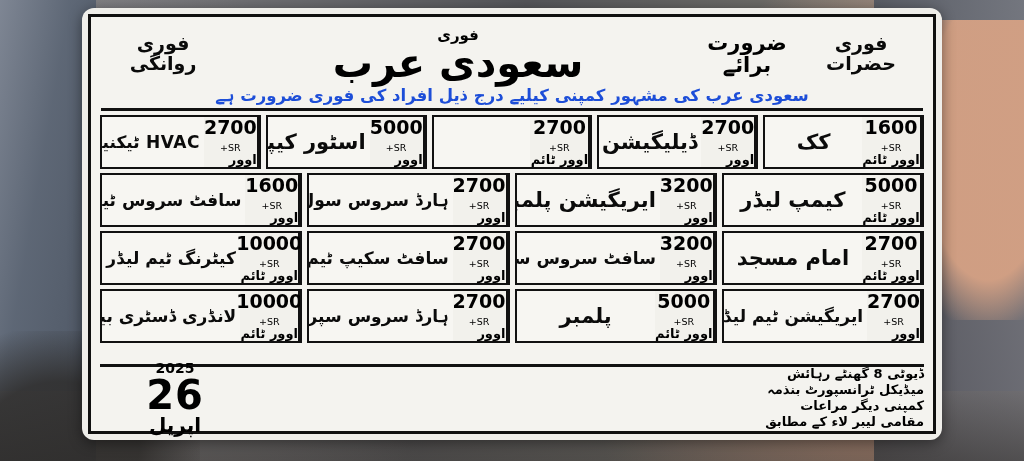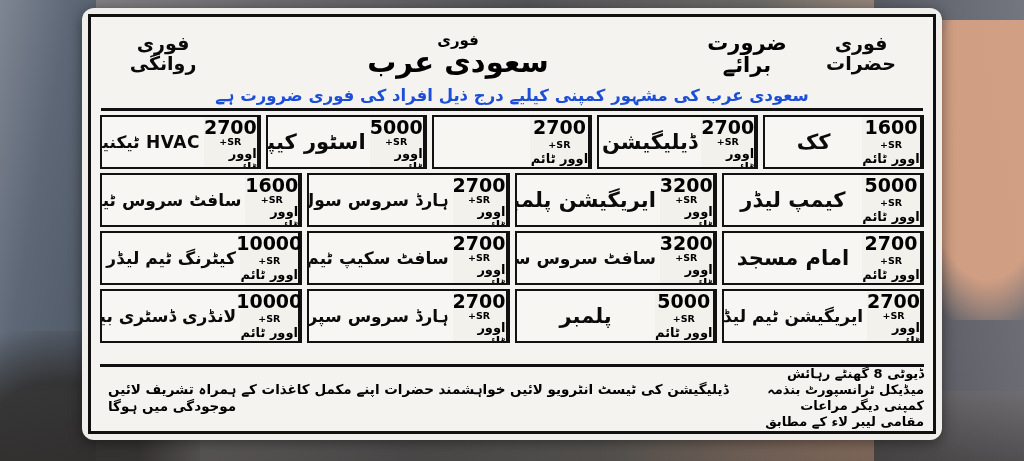--- a/index.html
+++ b/index.html
@@ -75,21 +75,21 @@
     height:62px;padding:2px 6px 0 6px;
   }
   .hdr-side{
     font-size:19px;font-weight:bold;color:#0a0a0a;
     line-height:1.05;text-align:center;width:120px;
   }
   .hdr-side .l1{display:block;}
   .hdr-side .l2{display:block;}
   .hdr-mid{flex:1;text-align:center;}
   .hdr-mid .small{font-size:15px;font-weight:bold;letter-spacing:1px;}
-  .hdr-mid .big{font-size:29px;font-weight:bold;line-height:.95;letter-spacing:2px;}
+  .hdr-mid .big{font-size:40px;font-weight:bold;line-height:.95;letter-spacing:2px;}
   .hdr-urgent{
     font-size:21px;font-weight:bold;width:108px;text-align:center;line-height:1.05;
   }
 
   .subhdr{
     text-align:center;font-size:16.5px;font-weight:bold;color:#1d4ed8;
     padding:1px 0 3px 0;
     border-bottom:3px solid #111;
     margin:0 4px 4px 4px;
   }
@@ -109,21 +109,21 @@
     font-size:21px;font-weight:bold;color:#0b0b0b;letter-spacing:.5px;
     padding:0 4px;white-space:nowrap;
   }
   .job .title.sm{font-size:17px;}
   .job .sal{
     width:58px;border-right:2.5px solid #111;
     display:flex;flex-direction:column;align-items:center;justify-content:space-between;
     background:#f2f1ec;padding:1px 0;
   }
   .job .sal .amt{font-size:19px;font-weight:bold;line-height:1;}
-  .job .sal .cur{font-size:9.5px;font-weight:bold;line-height:1.05;}
+  .job .sal .cur{font-size:9.5px;font-weight:normal;line-height:1.05;margin-top:6px;}
   .job .sal .ot{font-size:13px;font-weight:bold;line-height:1.05;}
 
   
   .ftr{
     display:flex;flex-direction:row;align-items:center;justify-content:space-between;
     border-top:3px solid #111;margin:4px 3px 0 3px;padding-top:2px;height:58px;
   }
   .ftr-right{font-size:13px;font-weight:bold;line-height:1.25;text-align:right;width:168px;}
   .ftr-date{
     text-align:center;width:150px;line-height:1;
@@ -314,20 +314,21 @@
           <div class="title sm">لانڈری ڈسٹری بیوشن (ویج)</div>
         </div>
       </div>
 
     </div>
 
     <div class="ftr">
       <div class="ftr-right">ڈیوٹی 8 گھنٹے
 رہائش میڈیکل ٹرانسپورٹ بنذمہ کمپنی
 دیگر مراعات مقامی لیبر لاء کے مطابق</div>
-      <div class="ftr-left">ڈیلیگیشن کی
-ٹیسٹ انٹرویو لائیں
-خواہشمند حضرات اپنے مکمل کاغذات کے ہمراہ تشریف لائیں
-موجودگی میں ہوگا</div>
+      <div class="ftr-date">
+        <div class="yr">2025</div>
+        <div class="d">26</div>
+        <div class="m">اپریل</div>
+      </div>
     </div>
 
   </div>
 </div>
 
 </body></html>

